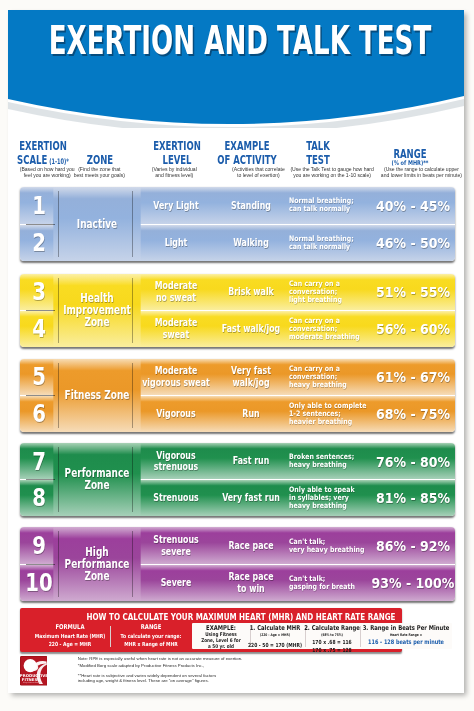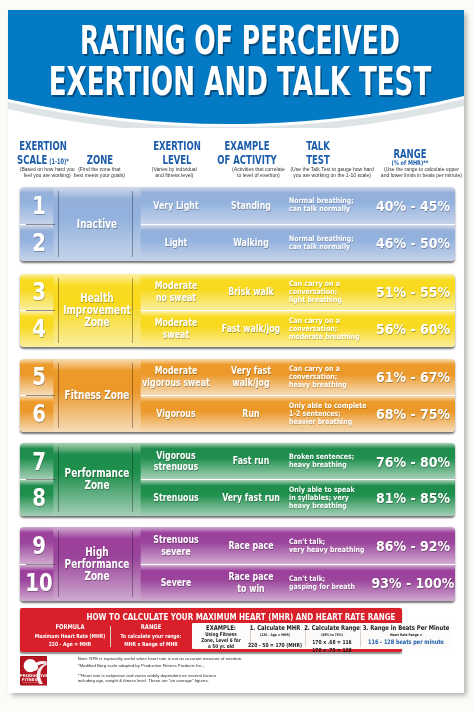--- a/index.html
+++ b/index.html
@@ -105,23 +105,20 @@
 <div id="page">
 <div id="poster">
 
   <div class="hdr">
     <svg class="hdr-svg" width="456" height="125" viewBox="0 0 456 125">
       <path d="M 0 0 L 456 0 L 456 86 Q 228 140.5 0 89 Z" fill="#0479C4"></path>
       <path d="M 456 89 Q 228 143.5 0 92 L 0 99 Q 228 150 456 96 Z" fill="#d8dee2" opacity="0.85"></path>
     </svg>
     <div class="hdr-title">
       <span class="lw">
-            <span class="l l1">RATING OF PERCEIVED</span>
-          </span>
-      <span class="lw">
             <span class="l l2">EXERTION AND TALK TEST</span>
           </span>
     </div>
   </div>
 
   <div class="colhead" id="colhead">
         <div class="ch" style="left: 0px; top: 128.5px; width: 456px;">
           <div class="t" style="position:absolute;left:34.8px;top:0;transform:translateX(-50%) scaleX(0.66);">EXERTION</div>
         </div>
         <div class="ch" style="left: 0px; top: 143.4px; width: 456px;">

